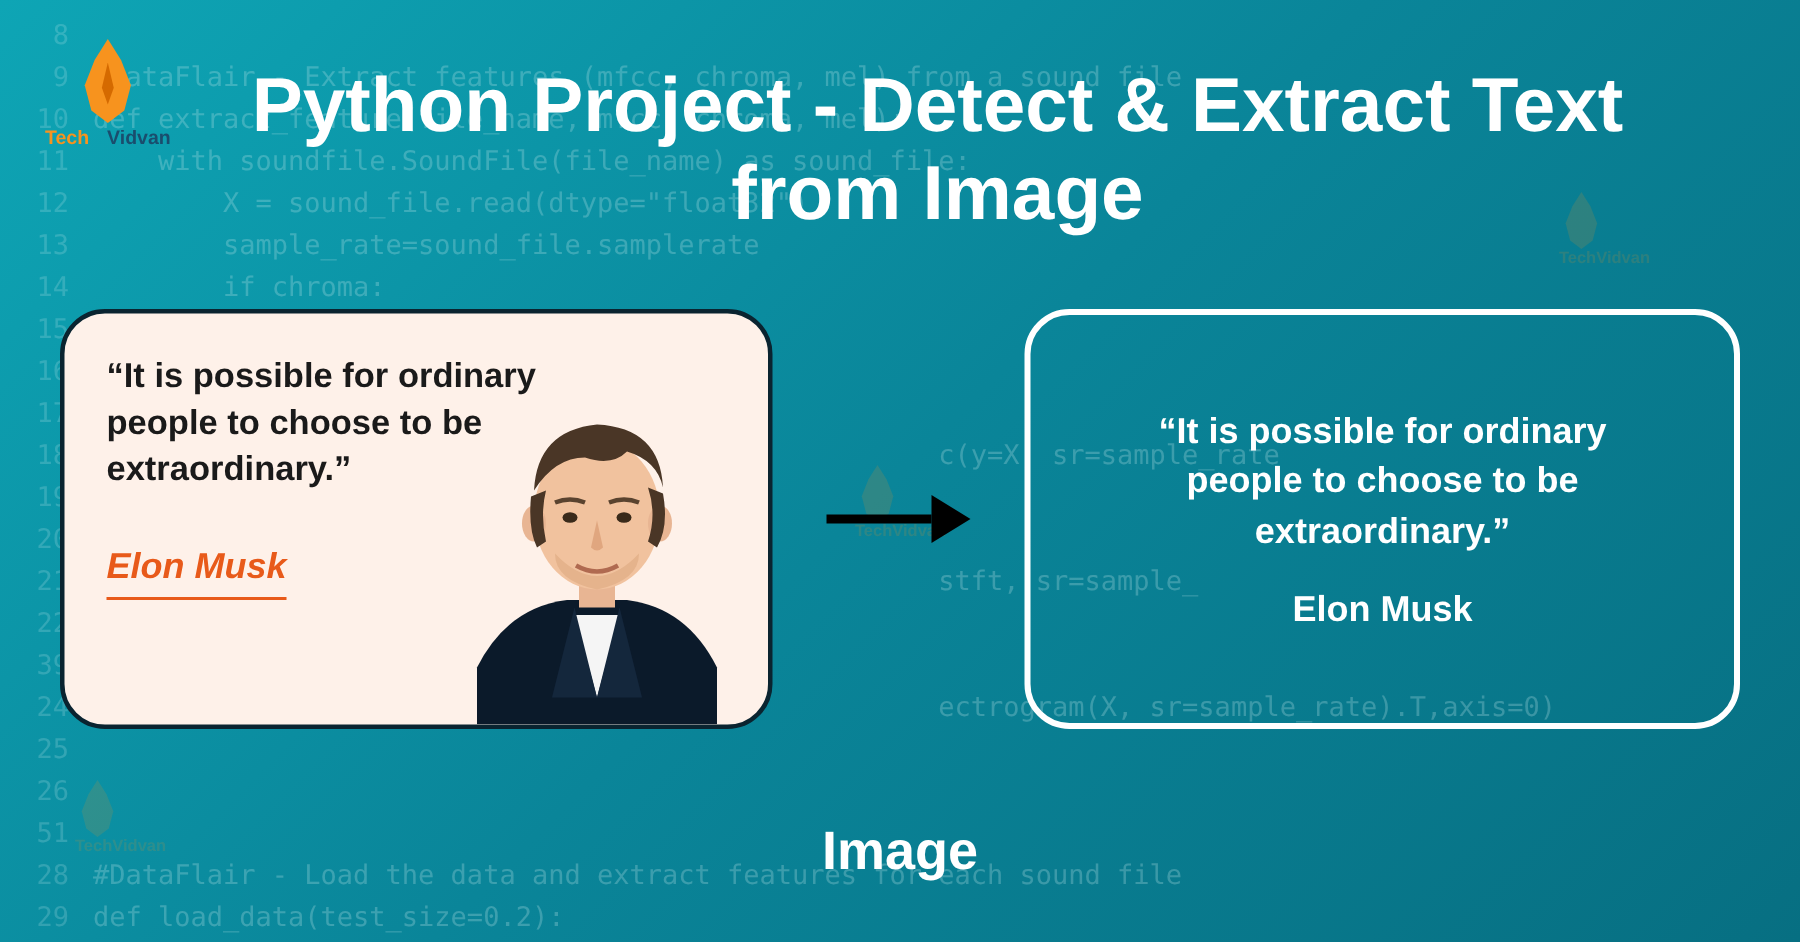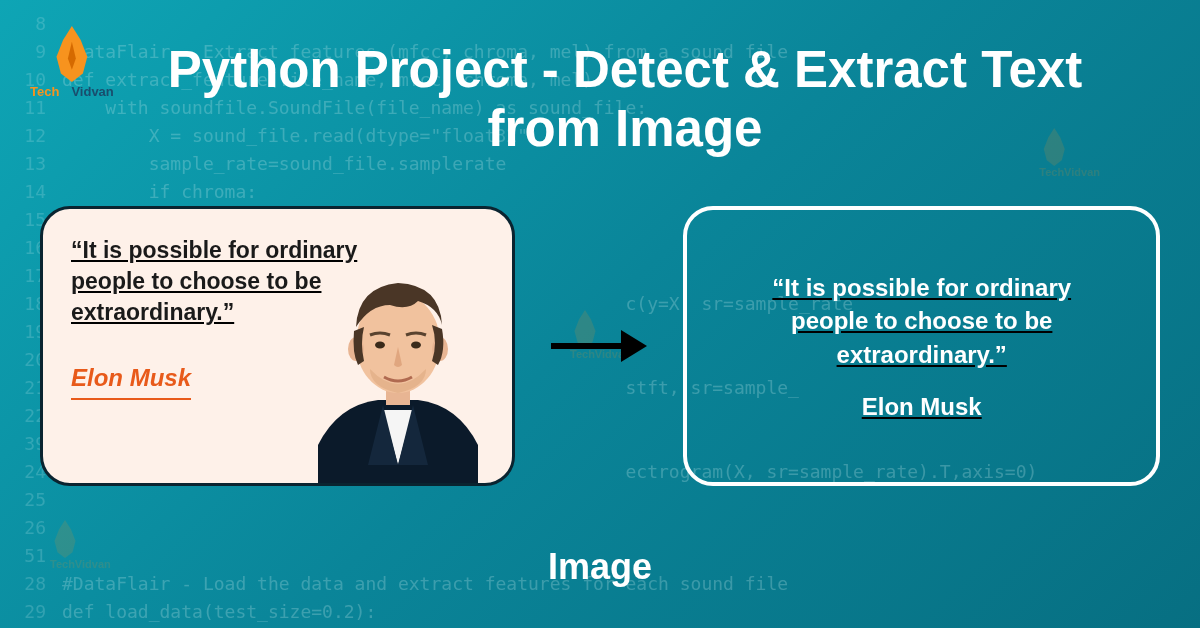--- a/index.html
+++ b/index.html
@@ -55,21 +55,20 @@
 }
 .stage {
   position: relative;
   z-index: 3;
   display: flex;
   align-items: center;
   justify-content: center;
   gap: 36px;
   margin-top: 48px;
   padding: 0 40px;
-  text-decoration: underline;
 }
 .card {
   border-radius: 30px;
   width: 490px;
   height: 280px;
   position: relative;
 }
 .image-card {
   background: #fef1e9;
   border: 3px solid #0a2430;

